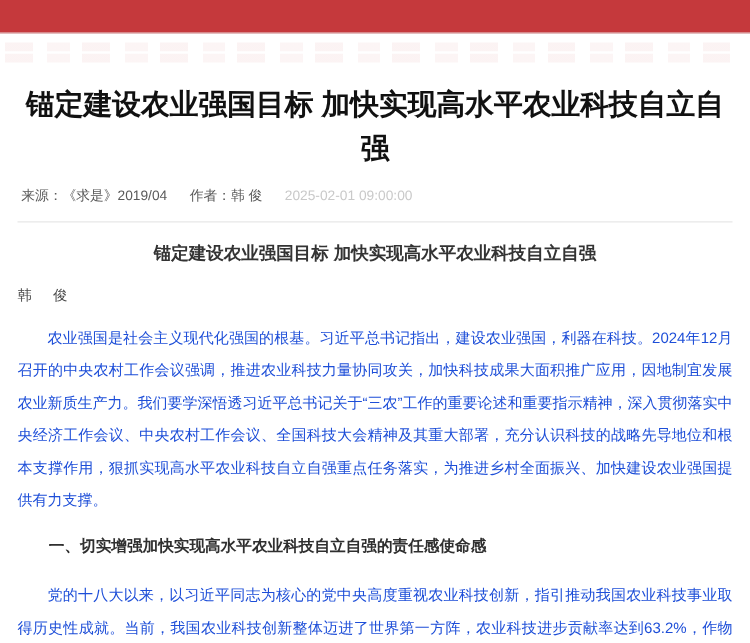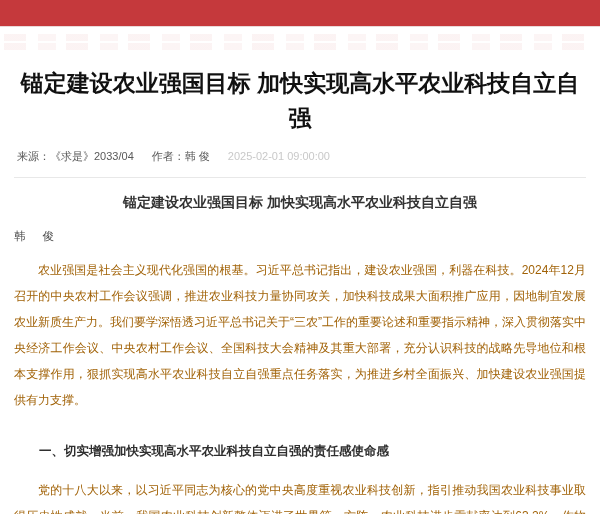--- a/index.html
+++ b/index.html
@@ -66,45 +66,45 @@
     color: #4a4a4a;
     text-align: left;
     letter-spacing: 0.6em;
   }
   .article p {
     margin: 13px 0 0 0;
     font-size: 12px;
     line-height: 26px;
     text-align: justify;
     text-indent: 2em;
-    color: #a16207;
+    color: #1d4ed8;
   }
   .section-heading {
-    margin: 25px 0 0 0;
+    margin: 11px 0 0 0;
     font-size: 12.5px;
     font-weight: 700;
     line-height: 26px;
     text-indent: 2em;
     color: #2f2f2f;
   }
 </style>
 </head>
 <body>
 
 <div class="topbar"></div>
 
 <div class="watermark-strip">
   <div class="watermark-row"></div>
   <div class="watermark-row"></div>
 </div>
 
 <h1 class="main-title">锚定建设农业强国目标 加快实现高水平农业科技自立自强</h1>
 
 <div class="meta-row">
-  <span>来源：《求是》2033/04</span><span class="sep"></span><span>作者：韩 俊</span><span class="sep"></span><span class="meta-timestamp">2025-02-01 09:00:00</span>
+  <span>来源：《求是》2019/04</span><span class="sep"></span><span>作者：韩 俊</span><span class="sep"></span><span class="meta-timestamp">2025-02-01 09:00:00</span>
 </div>
 
 <hr class="header-divider">
 
 <div class="article">
   <h2 class="article-title">锚定建设农业强国目标 加快实现高水平农业科技自立自强</h2>
 
   <div class="article-author">韩 俊</div>
 
   <p>农业强国是社会主义现代化强国的根基。习近平总书记指出，建设农业强国，利器在科技。2024年12月召开的中央农村工作会议强调，推进农业科技力量协同攻关，加快科技成果大面积推广应用，因地制宜发展农业新质生产力。我们要学深悟透习近平总书记关于“三农”工作的重要论述和重要指示精神，深入贯彻落实中央经济工作会议、中央农村工作会议、全国科技大会精神及其重大部署，充分认识科技的战略先导地位和根本支撑作用，狠抓实现高水平农业科技自立自强重点任务落实，为推进乡村全面振兴、加快建设农业强国提供有力支撑。</p>

